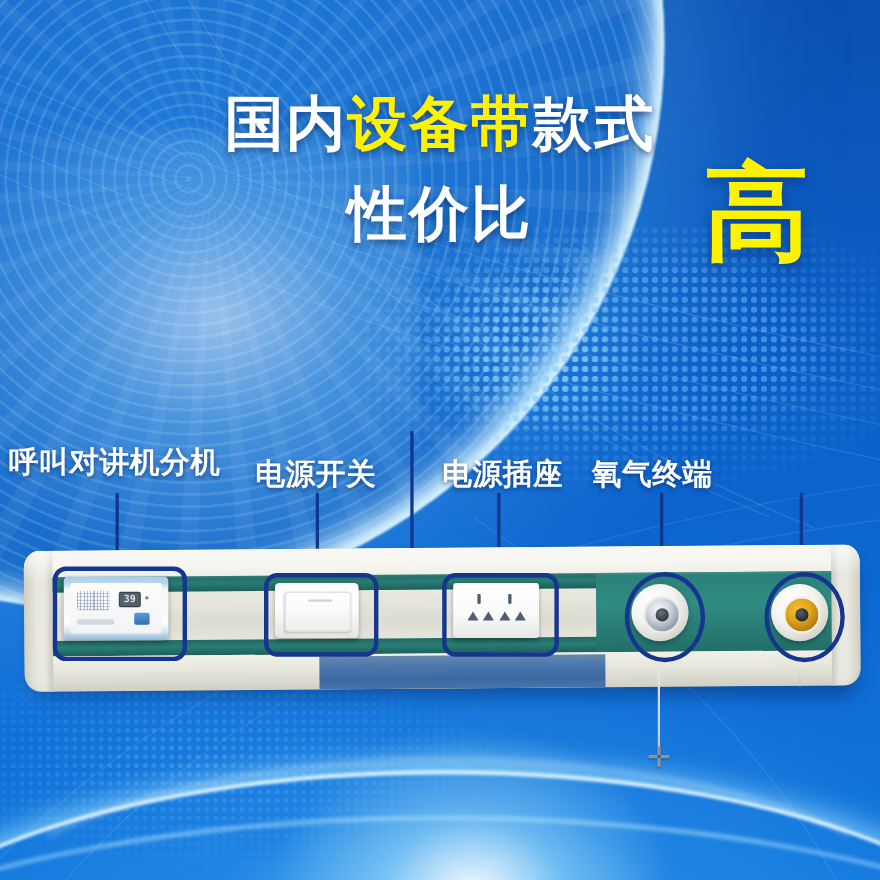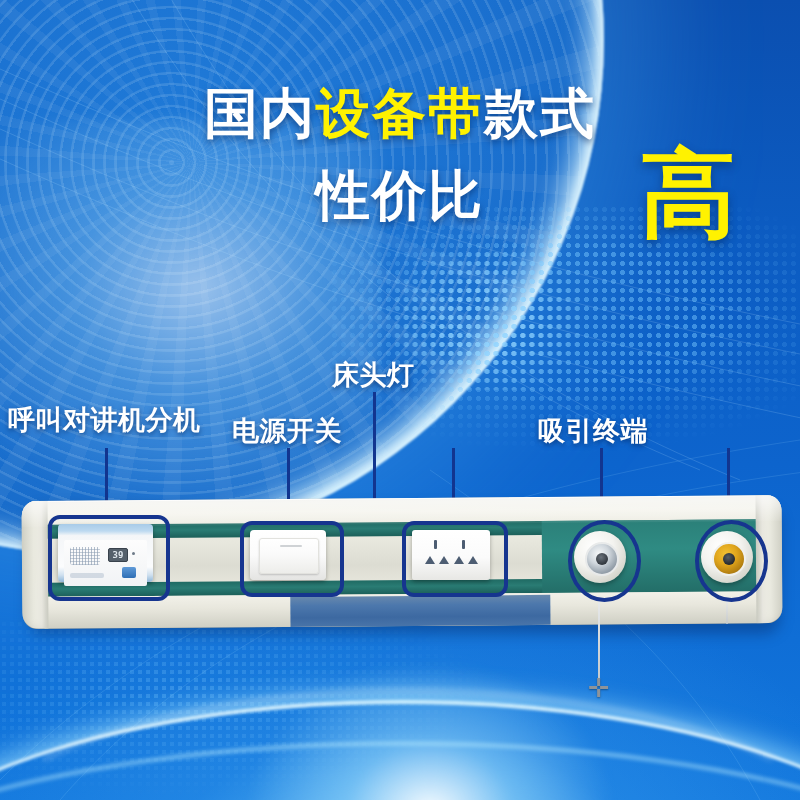--- a/index.html
+++ b/index.html
@@ -191,21 +191,21 @@
     position:absolute;border:4px solid #16358f;border-radius:50%;
   }
 
   
   .intercom{
     position:absolute;left:58px;top:524px;width:95px;height:58px;border-radius:4px;
     background:linear-gradient(180deg,#a8cbe8 0%,#bcd9f0 12%,#f4f6f8 20%,#fbfcfd 74%,#cfe0ef 88%,#8fb6d8 100%);
     box-shadow:0 2px 4px rgba(0,0,0,.28);
   }
   .ic-face{
-    position:absolute;left:6px;top:16px;width:83px;height:46px;border-radius:2px;
+    position:absolute;left:6px;top:6px;width:83px;height:46px;border-radius:2px;
     background:linear-gradient(180deg,#fdfdfd 0%,#f1f3f5 100%);
   }
   .ic-grille{
     position:absolute;left:6px;top:7px;width:30px;height:18px;
     background-image:
       repeating-linear-gradient(90deg, rgba(120,140,165,.65) 0 1px, rgba(0,0,0,0) 1px 3px),
       repeating-linear-gradient(0deg, rgba(120,140,165,.5) 0 1px, rgba(0,0,0,0) 1px 3px);
     border-radius:3px;opacity:.85;
   }
   .ic-display{
@@ -336,22 +336,22 @@
       <span class="hl-w">国内</span><span class="hl-y">设备带</span><span class="hl-w">款式</span>
     </div>
     <div class="hl-line2">
       <span class="hl-w">性价比</span>
     </div>
     <div class="hl-big">高</div>
   </div>
 
   <div class="callout" style="left:8px;top:402px;">呼叫对讲机分机</div>
   <div class="callout" style="left:232px;top:413px;">电源开关</div>
-  <div class="callout" style="left:332px;top:357px;">床头灯</div>
-  <div class="callout" style="left:538px;top:413px;">吸引终端</div>
+  <div class="callout" style="left:402px;top:413px;">电源插座</div>
+  <div class="callout" style="left:538px;top:413px;">氧气终端</div>
 
   <div class="leader" style="left:105px;top:448px;height:82px;"></div>
   <div class="leader" style="left:287px;top:448px;height:82px;"></div>
   <div class="leader" style="left:373px;top:392px;height:215px;"></div>
   <div class="leader" style="left:452px;top:448px;height:82px;"></div>
   <div class="leader" style="left:600px;top:448px;height:82px;"></div>
   <div class="leader" style="left:727px;top:448px;height:82px;"></div>
 
   <div class="panel-wrap">
     <div class="panel-shadow"></div>

